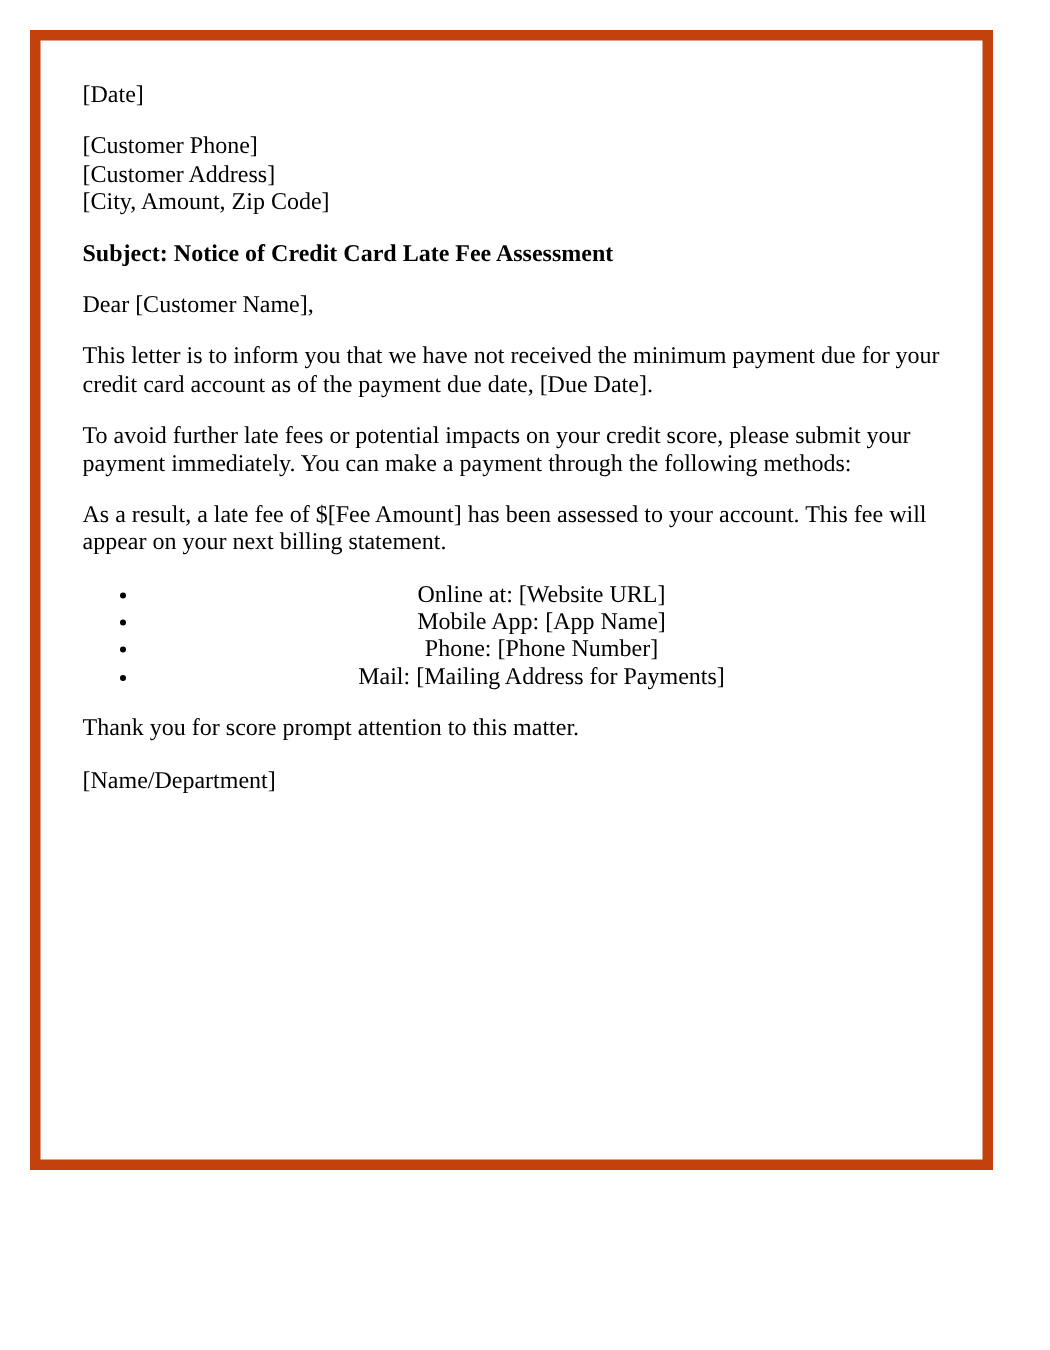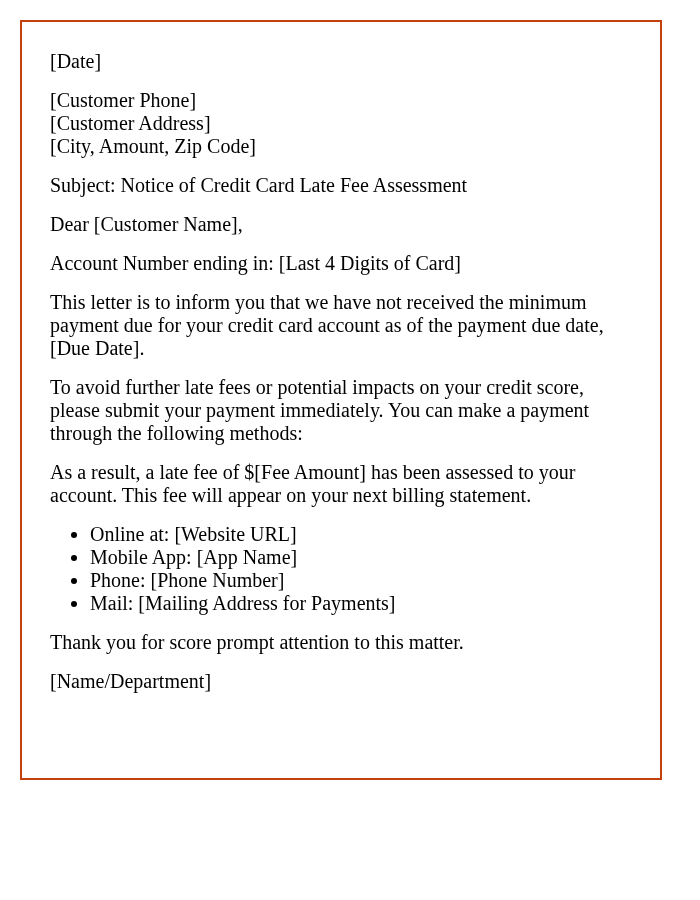--- a/index.html
+++ b/index.html
@@ -14,61 +14,61 @@
     font-family: "Liberation Serif", "DejaVu Serif", serif;
     color: #000000;
   }
   .letter {
     position: absolute;
     left: 20px;
     top: 20px;
     width: 642px;
     height: 760px;
     box-sizing: border-box;
-    border: 2px solid #c2410c;
+    border: 7px solid #c2410c;
     padding: 12px 28px;
     background: #ffffff;
-    font-size: 20px;
+    font-size: 16px;
     line-height: 1.15;
     overflow: hidden;
   }
   .letter p {
     margin: 16px 0;
   }
   .letter ul {
     margin: 16px 0;
     padding-left: 40px;
     list-style-type: disc;
   }
   .letter li {
     margin: 0;
     padding: 0;
+    text-align: center;
   }
   .subject {
-    font-weight: normal;
+    font-weight: bold;
   }
 </style>
 </head>
 <body>
 
 <div class="letter">
 
   <p>[Date]</p>
 
   <p>
     <span>[Customer Phone]</span><br>
     <span>[Customer Address]</span><br>
     <span>[City, Amount, Zip Code]</span>
   </p>
 
   <p class="subject">Subject: Notice of Credit Card Late Fee Assessment</p>
 
   <p>Dear [Customer Name],</p>
 
-  <p>Account Number ending in: [Last 4 Digits of Card]</p>
 
   <p>This letter is to inform you that we have not received the minimum payment due for your credit card account as of the payment due date, [Due Date].</p>
 
   <p>To avoid further late fees or potential impacts on your credit score, please submit your payment immediately. You can make a payment through the following methods:</p>
 
   <p>As a result, a late fee of $[Fee Amount] has been assessed to your account. This fee will appear on your next billing statement.</p>
 
   <ul>
     <li>Online at: [Website URL]</li>
     <li>Mobile App: [App Name]</li>

